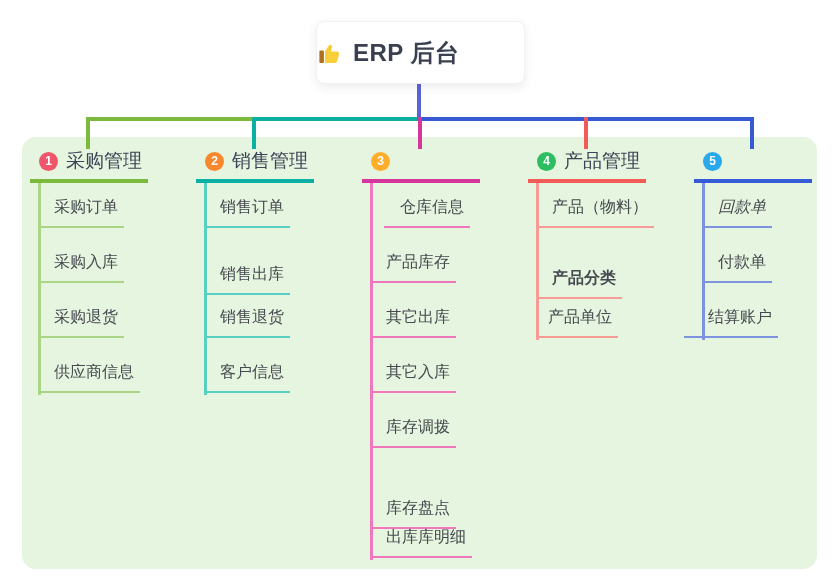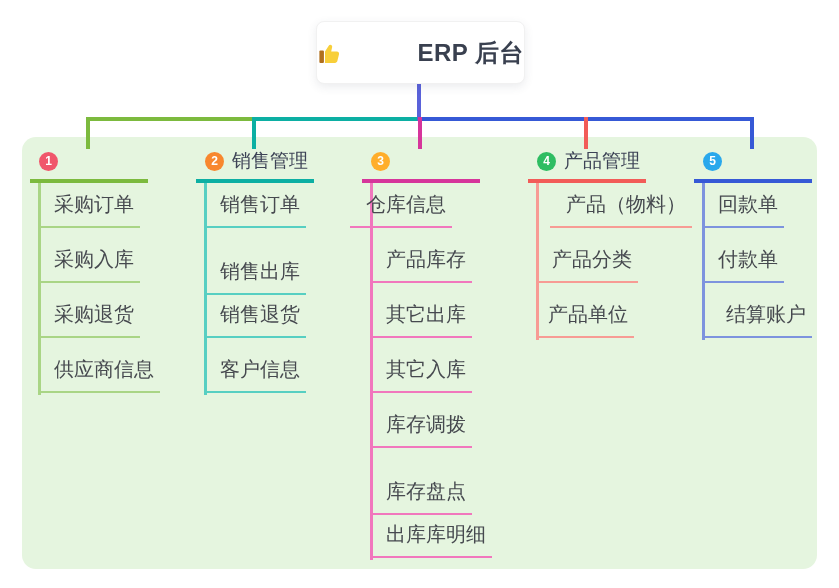--- a/index.html
+++ b/index.html
@@ -8,42 +8,42 @@
     font-family:"Liberation Sans","DejaVu Sans",sans-serif;overflow:hidden;
   }
   .panel{
     position:absolute;left:22px;top:137px;width:795px;height:432px;
     border-radius:14px;
   }
   .root-node{
     position:absolute;left:316px;top:21px;width:207px;height:61px;
     background:#ffffff;border:1px solid #f1f1f1;border-radius:8px;
     box-shadow:0 3px 10px rgba(60,70,90,0.10);
-    display:flex;align-items:center;justify-content:space-between;
+    display:flex;align-items:center;justify-content:flex-start;gap:10px;
     z-index:5;
   }
   .root-label{font-size:24px;font-weight:600;color:#39404f;letter-spacing:0.5px;}
   .thumb-icon{width:26px;height:26px;display:inline-flex;}
   .branch-head{
     position:absolute;top:143px;width:118px;height:36px;
     display:flex;align-items:center;gap:8px;
     border-bottom:4px solid #000;box-sizing:content-box;z-index:3;
   }
   .badge{
     width:19px;height:19px;border-radius:50%;flex:0 0 19px;
     display:flex;align-items:center;justify-content:center;
     color:#fff;font-size:12px;font-weight:bold;margin-left:9px;
   }
   .branch-label{font-size:19px;font-weight:500;color:#3d4356;white-space:nowrap;}
   .child-node{
     position:absolute;height:55px;display:flex;align-items:flex-end;
     padding:0 6px 8px 16px;border-bottom:2.5px solid #000;
     box-sizing:border-box;white-space:nowrap;z-index:2;
   }
-  .child-label{font-size:20px;color:#46494f;}
+  .child-label{font-size:16px;color:#46494f;}
   .vline{position:absolute;width:2.5px;z-index:1;}
   .hseg{position:absolute;top:117px;height:3.5px;z-index:1;}
   .drop{position:absolute;width:3.5px;top:117px;height:32px;z-index:2;}
   .stub{position:absolute;left:417px;top:82px;width:3.5px;height:39px;z-index:2;}
 </style>
 </head>
 <body>
 
 <div class="panel" id="panel" style="background: rgb(229, 245, 223);"></div>
 
@@ -64,20 +64,21 @@
     <div class="hseg" style="left: 418px; width: 335.5px; background: rgb(54, 89, 214);"></div>
     <div class="drop" style="left: 86px; background: rgb(124, 186, 62);"></div>
     <div class="drop" style="left: 252px; background: rgb(12, 175, 163);"></div>
     <div class="drop" style="left: 418px; background: rgb(214, 53, 155);"></div>
     <div class="drop" style="left: 584px; background: rgb(242, 92, 88);"></div>
     <div class="drop" style="left: 750px; background: rgb(54, 89, 214);"></div>
   </div>
 <div id="branches">
     <div class="branch-head" style="left: 30px; width: 118px; border-bottom-color: rgb(124, 186, 62);">
       <span class="badge" style="background: rgb(240, 86, 107);">1</span>
+      <span class="branch-label">采购管理</span>
     </div>
     <div class="vline" style="left: 38px; top: 181px; height: 214px; background: rgb(169, 213, 133);"></div>
     <div class="child-node" style="left: 38px; top: 173px; border-bottom-color: rgb(169, 213, 133);">
       <span class="child-label">采购订单</span>
     </div>
     <div class="child-node" style="left: 38px; top: 228px; border-bottom-color: rgb(169, 213, 133);">
       <span class="child-label">采购入库</span>
     </div>
     <div class="child-node" style="left: 38px; top: 283px; border-bottom-color: rgb(169, 213, 133);">
       <span class="child-label">采购退货</span>
@@ -99,61 +100,61 @@
     <div class="child-node" style="left: 204px; top: 283px; border-bottom-color: rgb(87, 207, 194);">
       <span class="child-label">销售退货</span>
     </div>
     <div class="child-node" style="left: 204px; top: 338px; border-bottom-color: rgb(87, 207, 194);">
       <span class="child-label">客户信息</span>
     </div>
     <div class="branch-head" style="left: 362px; width: 118px; border-bottom-color: rgb(214, 53, 155);">
       <span class="badge" style="background: rgb(255, 174, 43);">3</span>
     </div>
     <div class="vline" style="left: 370px; top: 181px; height: 379px; background: rgb(241, 119, 189);"></div>
-    <div class="child-node" style="left: 350px; top: 173px; border-bottom-color: rgb(241, 119, 189);">
+    <div class="child-node" style="left: 384px; top: 173px; border-bottom-color: rgb(241, 119, 189);">
       <span class="child-label">仓库信息</span>
     </div>
     <div class="child-node" style="left: 370px; top: 228px; border-bottom-color: rgb(241, 119, 189);">
       <span class="child-label">产品库存</span>
     </div>
     <div class="child-node" style="left: 370px; top: 283px; border-bottom-color: rgb(241, 119, 189);">
       <span class="child-label">其它出库</span>
     </div>
     <div class="child-node" style="left: 370px; top: 338px; border-bottom-color: rgb(241, 119, 189);">
       <span class="child-label">其它入库</span>
     </div>
     <div class="child-node" style="left: 370px; top: 393px; border-bottom-color: rgb(241, 119, 189);">
       <span class="child-label">库存调拨</span>
     </div>
-    <div class="child-node" style="left: 370px; top: 460px; border-bottom-color: rgb(241, 119, 189);">
+    <div class="child-node" style="left: 370px; top: 474px; border-bottom-color: rgb(241, 119, 189);">
       <span class="child-label">库存盘点</span>
     </div>
     <div class="child-node" style="left: 370px; top: 503px; border-bottom-color: rgb(241, 119, 189);">
       <span class="child-label">出库库明细</span>
     </div>
     <div class="branch-head" style="left: 528px; width: 118px; border-bottom-color: rgb(242, 92, 88);">
       <span class="badge" style="background: rgb(46, 189, 98);">4</span>
       <span class="branch-label">产品管理</span>
     </div>
     <div class="vline" style="left: 536px; top: 181px; height: 159px; background: rgb(247, 155, 148);"></div>
-    <div class="child-node" style="left: 536px; top: 173px; border-bottom-color: rgb(247, 155, 148); margin-left: 14px;">
+    <div class="child-node" style="left: 536px; top: 173px; border-bottom-color: rgb(247, 155, 148);">
       <span class="child-label">产品（物料）</span>
     </div>
-    <div class="child-node" style="left: 536px; top: 228px; border-bottom-color: rgb(247, 155, 148);">
+    <div class="child-node" style="left: 536px; top: 244px; border-bottom-color: rgb(247, 155, 148); font-weight: bold;">
       <span class="child-label">产品分类</span>
     </div>
     <div class="child-node" style="left: 536px; top: 283px; border-bottom-color: rgb(247, 155, 148); padding-left: 12px;">
       <span class="child-label">产品单位</span>
     </div>
     <div class="branch-head" style="left: 694px; width: 118px; border-bottom-color: rgb(54, 89, 214);">
       <span class="badge" style="background: rgb(41, 168, 236);">5</span>
     </div>
     <div class="vline" style="left: 702px; top: 181px; height: 159px; background: rgb(125, 147, 222);"></div>
-    <div class="child-node" style="left: 702px; top: 173px; border-bottom-color: rgb(125, 147, 222);">
+    <div class="child-node" style="left: 702px; top: 173px; border-bottom-color: rgb(125, 147, 222); font-style: italic;">
       <span class="child-label">回款单</span>
     </div>
     <div class="child-node" style="left: 702px; top: 228px; border-bottom-color: rgb(125, 147, 222);">
       <span class="child-label">付款单</span>
     </div>
-    <div class="child-node" style="left: 702px; top: 283px; border-bottom-color: rgb(125, 147, 222); padding-left: 24px;">
+    <div class="child-node" style="left: 684px; top: 283px; border-bottom-color: rgb(125, 147, 222); padding-left: 24px;">
       <span class="child-label">结算账户</span>
     </div>
   </div>
 
 </body></html>

